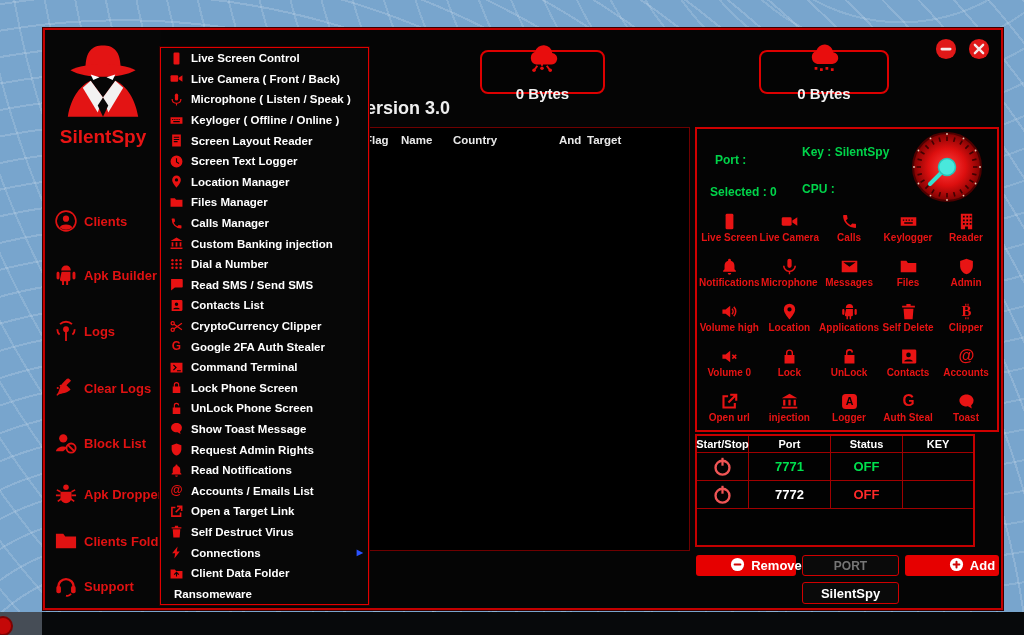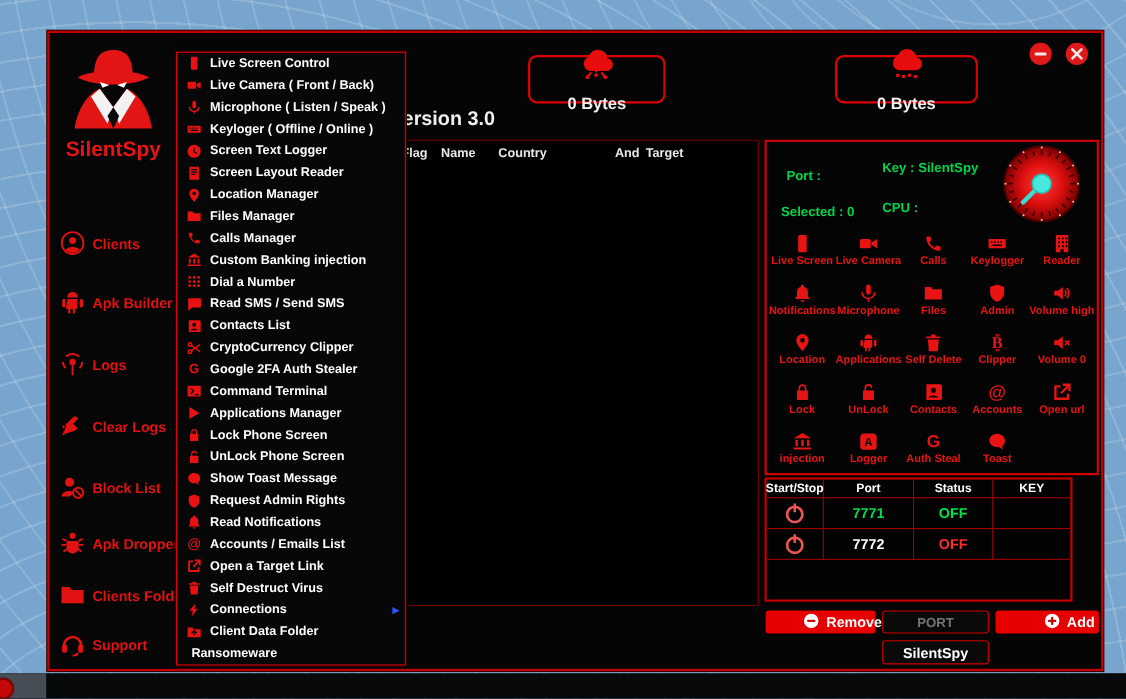--- a/index.html
+++ b/index.html
@@ -238,29 +238,29 @@
           <span>Microphone ( Listen / Speak )</span>
         </div>
         <div class="menu-item">
           <svg class="ic" style="width:13px;height:13px" viewBox="0 0 24 24" fill="currentColor">
             <path fill-rule="evenodd" d="M1 6h22v12H1zm3 3v2h2V9zm4 0v2h2V9zm4 0v2h2V9zm4 0v2h2V9zM6 13v2h12v-2z"></path>
           </svg>
           <span>Keyloger ( Offline / Online )</span>
         </div>
         <div class="menu-item">
           <svg class="ic" style="width:13px;height:13px" viewBox="0 0 24 24" fill="currentColor">
+            <path fill-rule="evenodd" d="M4 1h16v22H4zm3 4v2h10V5zm0 4v2h10V9zm0 4v2h7v-2z"></path>
+          </svg>
+          <span>Screen Layout Reader</span>
+        </div>
+        <div class="menu-item">
+          <svg class="ic" style="width:13px;height:13px" viewBox="0 0 24 24" fill="currentColor">
             <path fill-rule="evenodd" d="M12 1a11 11 0 1 0 0 22 11 11 0 0 0 0-22zm1 5v6.4l4.2 2.5-1 1.7L11 13.6V6z"></path>
           </svg>
           <span>Screen Text Logger</span>
-        </div>
-        <div class="menu-item">
-          <svg class="ic" style="width:13px;height:13px" viewBox="0 0 24 24" fill="currentColor">
-            <path fill-rule="evenodd" d="M4 1h16v22H4zm3 4v2h10V5zm0 4v2h10V9zm0 4v2h7v-2z"></path>
-          </svg>
-          <span>Screen Layout Reader</span>
         </div>
         <div class="menu-item">
           <svg class="ic" style="width:13px;height:13px" viewBox="0 0 24 24" fill="currentColor">
             <path fill-rule="evenodd" d="M12 1a8 8 0 0 0-8 8c0 5.5 8 14 8 14s8-8.5 8-14a8 8 0 0 0-8-8zm0 5a3 3 0 1 1 0 6 3 3 0 0 1 0-6z"></path>
           </svg>
           <span>Location Manager</span>
         </div>
         <div class="menu-item">
           <svg class="ic" style="width:13px;height:13px" viewBox="0 0 24 24" fill="currentColor">
             <path d="M1 4h8l2.2 3H23v13H1z"></path>
@@ -319,26 +319,20 @@
           <svg class="ic" style="width:13px;height:13px" viewBox="0 0 24 24" fill="currentColor">
             <text x="12" y="19" text-anchor="middle" font-size="22" font-weight="bold" font-family="Liberation Sans,sans-serif">G</text>
           </svg>
           <span>Google 2FA Auth Stealer</span>
         </div>
         <div class="menu-item">
           <svg class="ic" style="width:13px;height:13px" viewBox="0 0 24 24" fill="currentColor">
             <path fill-rule="evenodd" d="M1 3h22v18H1zm4.5 5l4 4-4 4 1.6 1.6L12.7 12 7.1 6.4zM13 17h7v2h-7z"></path>
           </svg>
           <span>Command Terminal</span>
-        </div>
-        <div class="menu-item">
-          <svg class="ic" style="width:13px;height:13px" viewBox="0 0 24 24" fill="currentColor">
-            <path d="M4 2l17 10L4 22z"></path>
-          </svg>
-          <span>Applications Manager</span>
         </div>
         <div class="menu-item">
           <svg class="ic" style="width:13px;height:13px" viewBox="0 0 24 24" fill="currentColor">
             <path fill-rule="evenodd" d="M17 10V7A5 5 0 0 0 7 7v3H5v12h14V10zm-8 0V7a3 3 0 0 1 6 0v3z"></path>
           </svg>
           <span>Lock Phone Screen</span>
         </div>
         <div class="menu-item">
           <svg class="ic" style="width:13px;height:13px" viewBox="0 0 24 24" fill="currentColor">
             <path fill-rule="evenodd" d="M9 10V7a3 3 0 0 1 6-.4l2-.5A5 5 0 0 0 7 7v3H5v12h14V10z"></path>
@@ -492,20 +486,26 @@
           </div>
           <div class="acell">
             <svg class="ic" style="width:17px;height:17px" viewBox="0 0 24 24" fill="currentColor">
               <rect x="9" y="1" width="6" height="13" rx="3"></rect>
               <path d="M5 11a7 7 0 0 0 14 0h2.2A9.2 9.2 0 0 1 13 19.9V23h-2v-3.1A9.2 9.2 0 0 1 2.8 11z"></path>
             </svg>
             <span class="albl">Microphone</span>
           </div>
           <div class="acell">
             <svg class="ic" style="width:17px;height:17px" viewBox="0 0 24 24" fill="currentColor">
+              <path fill-rule="evenodd" d="M1 4h22v16H1zm2.3 2L12 12.5 20.7 6z"></path>
+            </svg>
+            <span class="albl">Messages</span>
+          </div>
+          <div class="acell">
+            <svg class="ic" style="width:17px;height:17px" viewBox="0 0 24 24" fill="currentColor">
               <path d="M1 4h8l2.2 3H23v13H1z"></path>
             </svg>
             <span class="albl">Files</span>
           </div>
           <div class="acell">
             <svg class="ic" style="width:17px;height:17px" viewBox="0 0 24 24" fill="currentColor">
               <path d="M12 1l9 3.2V11c0 5.8-3.8 10.9-9 12-5.2-1.1-9-6.2-9-12V4.2z"></path>
             </svg>
             <span class="albl">Admin</span>
           </div>

